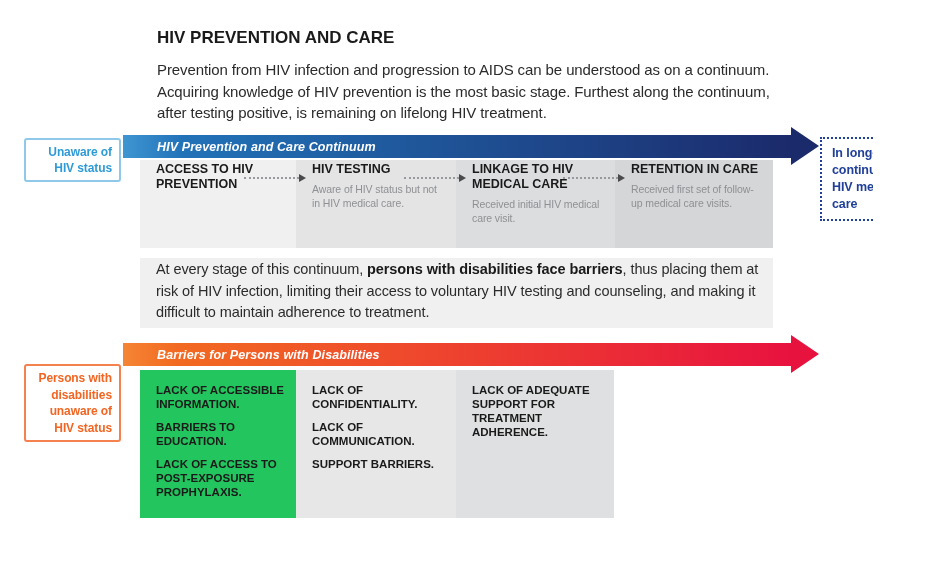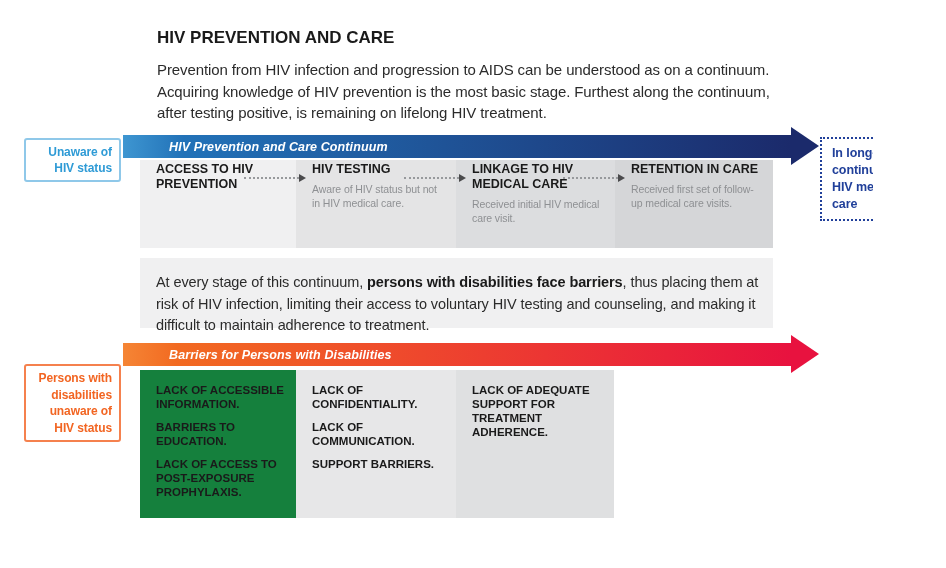--- a/index.html
+++ b/index.html
@@ -30,21 +30,21 @@
   }
   .side-box.blue   { top:138px; border:2px solid #8fc8e9; color:#2f9bd6; }
   .side-box.orange { top:364px; border:2px solid #f5814e; color:#f26522; line-height:16.5px; }
 
   
   .band {
     position:absolute; left:123px; width:668px; height:23px;
     display:flex; align-items:center;
   }
   .band-label {
-    padding-left:46px; color:#ffffff; font-size:12.5px;
+    padding-left:34px; color:#ffffff; font-size:12.5px;
     font-weight:700; font-style:italic; letter-spacing:0.1px;
   }
   .band.blue   { top:135px; background:linear-gradient(90deg,#3e96d1 0%,#2272b8 9%,#1b2a6b 100%); }
   .band.orange { top:343px; background:linear-gradient(90deg,#f58535 0%,#f26a21 8%,#e8123f 100%); }
   .band-head {
     position:absolute; width:0; height:0;
     border-top:19px solid transparent; border-bottom:19px solid transparent;
   }
   .band-head.blue   { left:791px; top:127px; border-left:28px solid #1b2a6b; }
   .band-head.orange { left:791px; top:335px; border-left:28px solid #e8123f; }
@@ -83,29 +83,29 @@
   }
   .flow-arrow .dots { flex:1; border-top:2px dotted #97999c; }
   .flow-arrow .tri {
     width:0; height:0; border-left:7px solid #4a4a4c;
     border-top:4px solid transparent; border-bottom:4px solid transparent;
   }
 
   
   .mid-panel {
     position:absolute; left:140px; top:258px; width:633px; height:70px;
-    background:#f0f0f1; padding:14px 10px 0 16px;
+    background:#f0f0f1; padding:1px 10px 0 16px;
     font-size:14.5px; line-height:21.5px; color:#2b2b2b;
   }
   .mid-panel b { color:#1a1a1a; }
 
   
   .cols.bottom { top:370px; height:148px; }
   .cols.bottom .col { padding-top:13px; }
-  .cols.bottom .col:nth-child(1){ background:#15803d; }
+  .cols.bottom .col:nth-child(1){ background:#22c55e; }
   .cols.bottom .col:nth-child(2){ background:#e7e7e8; }
   .cols.bottom .col:nth-child(3){ background:#dfe0e1; }
   .cols.bottom .col:nth-child(4){ background:#d8d9da; }
   .barrier-item {
     font-size:11.5px; font-weight:700; color:#1a1a1a;
     line-height:14px; margin-bottom:9px; letter-spacing:0;
   }
 </style>
 </head>
 <body>

